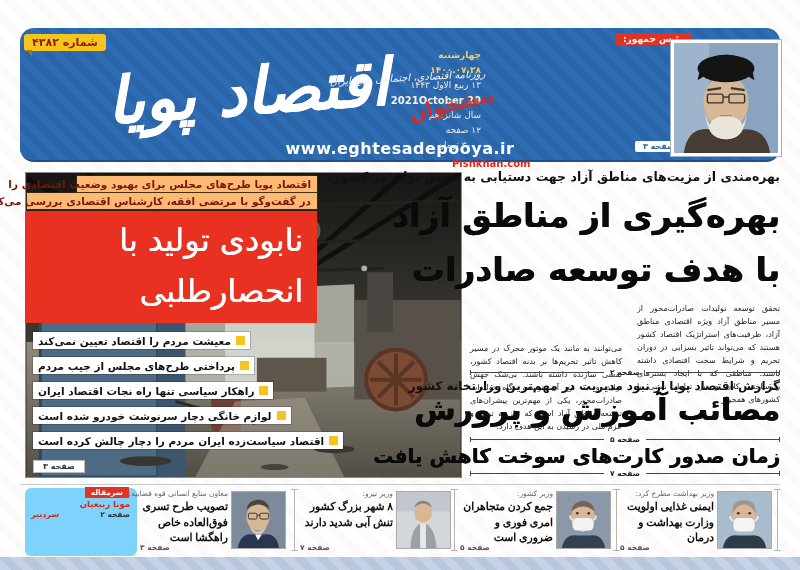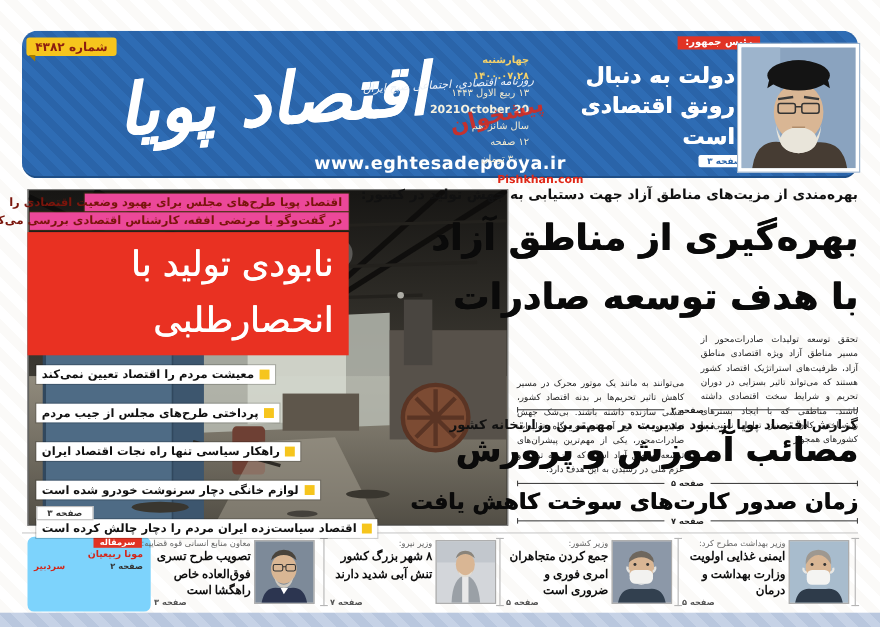--- a/index.html
+++ b/index.html
@@ -75,35 +75,35 @@
 
   
   .warehouse { left:25px; top:172px; width:437px; height:306px; border:1px solid #8a8a8a; background:#2a2824; }
   .warehouse svg { width:100%; height:100%; display:block; }
   .photo-page-badge {
     left:33px; top:460px; background:#ffffff; color:#333; border:1px solid #bbb;
     font-size:8px; font-weight:bold; padding:1px 9px; direction:rtl; z-index:4;
   }
 
   
-  .yk { background:#ec4899; color:#7a150c; font-weight:bold; font-size:10.5px;
+  .yk { background:#fdba74; color:#7a150c; font-weight:bold; font-size:10.5px;
         height:16px; line-height:16px; direction:rtl; text-align:center;
         padding:0 6px; z-index:3; white-space:nowrap; box-shadow:0 0 0 1px rgba(120,80,0,.25); }
   .yk1 { left:77px; top:176px; width:240px; }
   .yk2 { left:27px; top:193px; width:290px; }
   .red-block {
     left:25px; top:211px; width:292px; height:112px; background:#e93122; z-index:3;
     direction:rtl; text-align:right; padding:4px 14px 0 0; color:#fff;
   }
   .red-block .rb-line { font-size:32px; font-weight:normal; line-height:51px;
     text-shadow:0.6px 0 0 #fff; white-space:nowrap; }
   .bullets { left:33px; top:332px; z-index:3; }
   .bullet-item {
     display:flex; direction:rtl; align-items:center; gap:5px;
-    background:#ffffff; height:17px; margin-bottom:18px; padding:0 5px;
+    background:#ffffff; height:17px; margin-bottom:8px; padding:0 5px;
     width:fit-content; box-shadow:0 0 0 1px rgba(0,0,0,.18);
   }
   .bullet-sq { width:9px; height:9px; background:#f6c51d; flex:0 0 auto; }
   .bullet-item span { font-size:10.5px; font-weight:bold; color:#111; white-space:nowrap; }
 
   
   .rtl { direction:rtl; }
   .main-kicker { left:470px; top:169px; width:310px; text-align:right;
     font-size:12.5px; font-weight:bold; color:#111; white-space:nowrap; }
   .main-h1 { left:470px; top:190px; width:310px; text-align:right; color:#0a0a0a;
@@ -169,21 +169,20 @@
     <div class="yel">چهارشنبه</div>
     <div class="yel">۱۴۰۰.۰۷.۲۸</div>
     <div>۱۳ ربیع الاول ۱۴۴۳</div>
     <div class="en">2021October 20</div>
     <div>سال شانزدهم</div>
     <div>۱۲ صفحه</div>
     <div>۳۰۰۰ تومان</div>
   </div>
 
   <div class="abs president-label">رئیس جمهور:</div>
-  <div class="abs lead-headline">دولت به دنبال رونق اقتصادی است</div>
   <div class="abs lead-page">صفحه ۳</div>
 
   <div class="abs president-photo-frame">
     <svg viewBox="0 0 106 112">
       <rect width="106" height="112" fill="#8aa3bf"></rect>
       <rect width="36" height="112" fill="#9db4cc"></rect>
       <path d="M10 112 Q14 84 38 88 L70 88 Q94 86 98 112 Z" fill="#463c33"></path>
       <ellipse cx="53" cy="60" rx="23" ry="27" fill="#d9b694"></ellipse>
       <path d="M24 38 Q28 12 53 12 Q78 12 82 38 Q68 28 53 28 Q38 28 24 38 Z" fill="#141414"></path>
       <ellipse cx="53" cy="26" rx="29" ry="14" fill="#141414"></ellipse>

